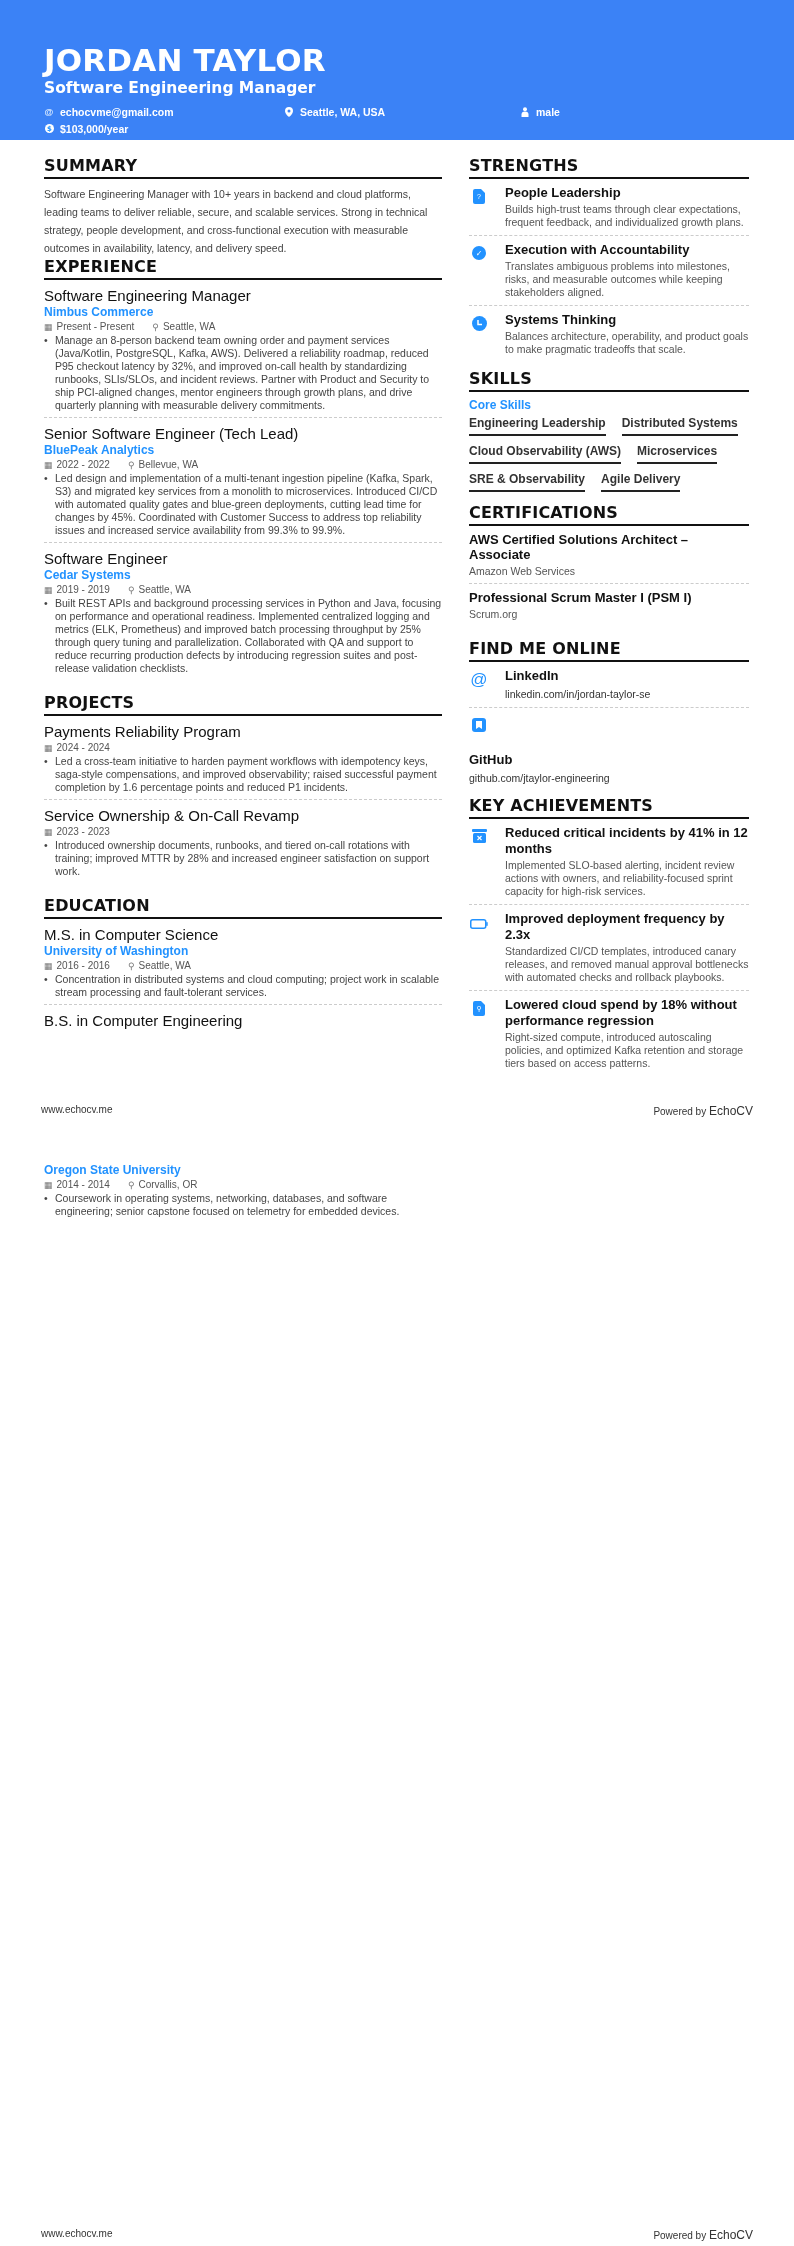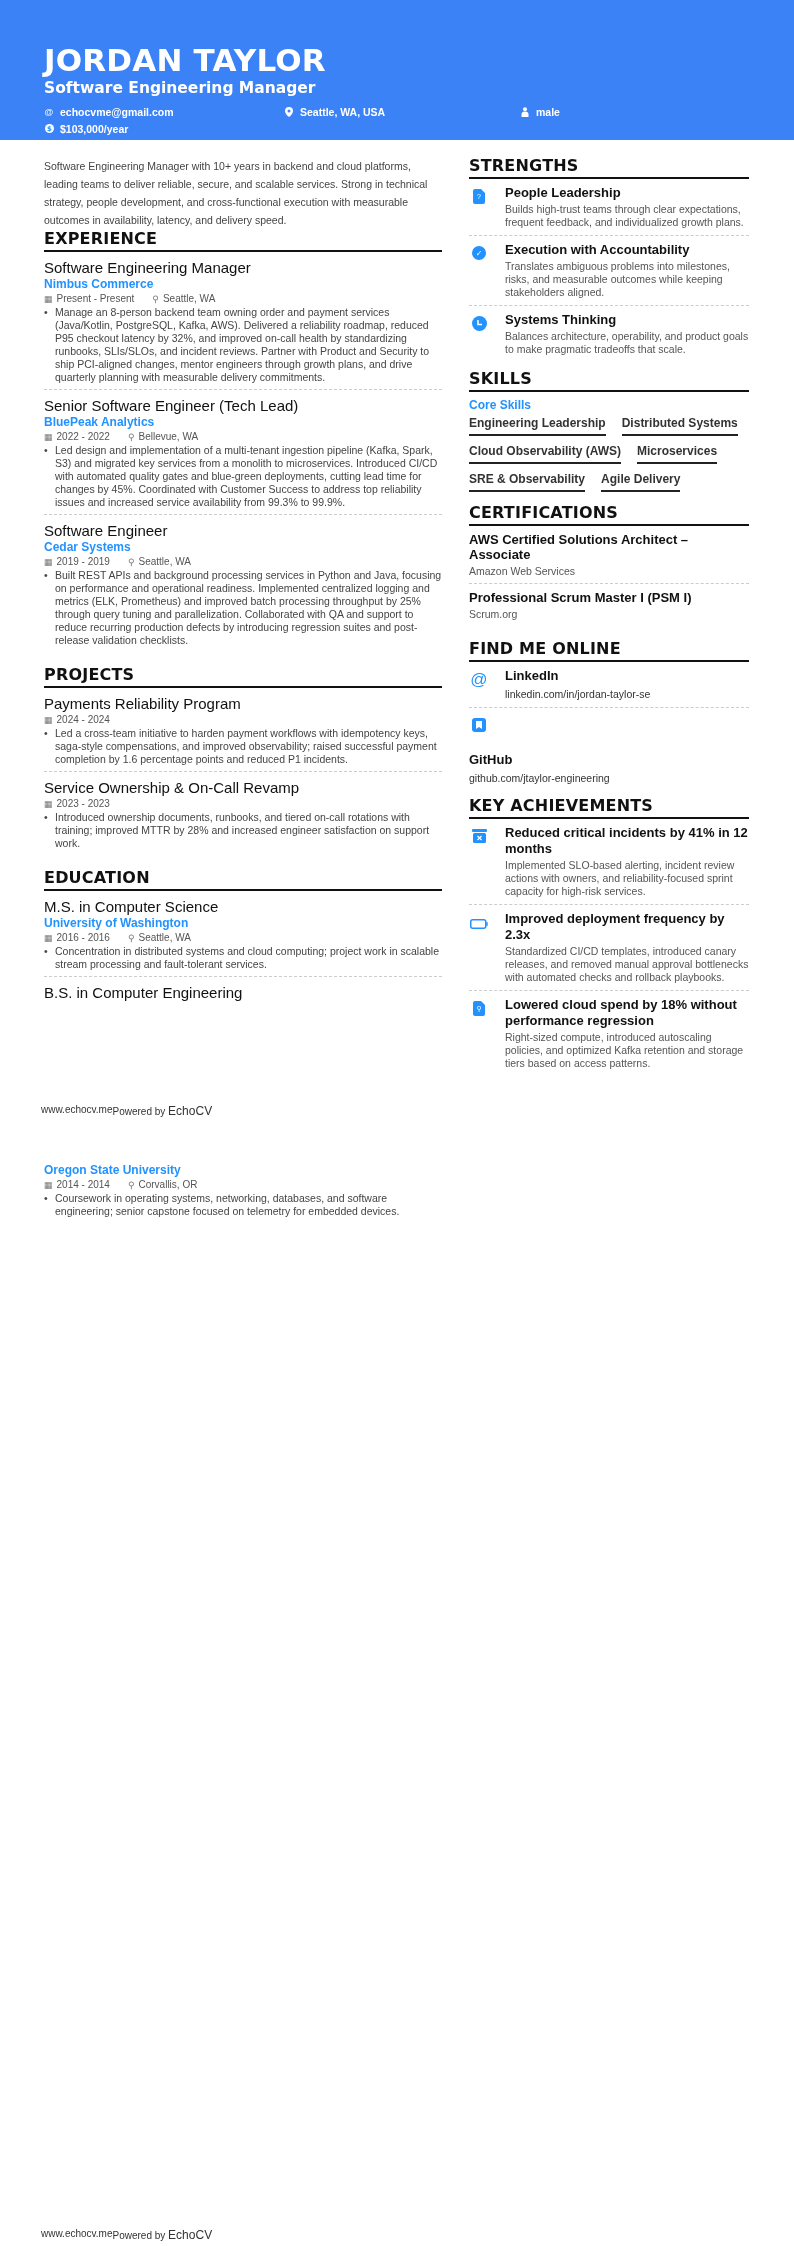--- a/index.html
+++ b/index.html
@@ -45,21 +45,21 @@
   .cert { padding-bottom: 5px; margin-bottom: 6px; border-bottom: 1px dashed #ccc; }
   .cert.last { border-bottom: none; margin-bottom: 14px; }
   .cert-name { font-size: 13px; font-weight: bold; color: #111; line-height: 15px; }
   .cert-issuer { font-size: 10.5px; color: #555; line-height: 13px; margin-top: 3px; }
 
   .online { display: flex; gap: 16px; padding-bottom: 6px; margin-bottom: 6px; border-bottom: 1px dashed #ccc; }
   .online.last { border-bottom: none; margin-bottom: 6px; flex-direction: column; }
   .o-title { font-size: 13px; font-weight: bold; color: #111; line-height: 16px; }
   .o-url { font-size: 10.5px; color: #333; line-height: 13px; margin-top: 4px; }
 
-  .footer { position: absolute; left: 41px; width: 712px; display: flex; font-size: 10px; color: #333; }
+  .footer { position: absolute; left: 41px; width: 712px; display: flex; justify-content: space-between; font-size: 10px; color: #333; }
   .footer .brand { font-size: 12px; color: #333; }
 
   .page2 { position: absolute; left: 44px; top: 1163px; width: 398px; }
 </style>
 </head>
 <body>
 
 <div class="header">
   <div class="name">JORDAN TAYLOR</div>
   <div class="title">Software Engineering Manager</div>
@@ -91,20 +91,21 @@
             <circle cx="4.5" cy="4.5" r="4.5" fill="#fff"></circle>
             <text x="4.5" y="7" font-size="7" text-anchor="middle" fill="#2292ff" font-family="DejaVu Sans, sans-serif" font-weight="bold">$</text>
           </svg>
       </span>
       <span>$103,000/year</span>
     </div>
   </div>
 </div>
 
 <div class="col-left">
+  <div class="sec-title">SUMMARY</div>
   <div class="summary">Software Engineering Manager with 10+ years in backend and cloud platforms, leading teams to deliver reliable, secure, and scalable services. Strong in technical strategy, people development, and cross-functional execution with measurable outcomes in availability, latency, and delivery speed.</div>
 
   <div class="sec-title">EXPERIENCE</div>
   <div class="entry">
     <div class="role">Software Engineering Manager</div>
     <div class="org">Nimbus Commerce</div>
     <div class="meta">
       <span><span class="ic">▦</span><span>Present - Present</span></span>
       <span><span class="ic">⚲</span><span>Seattle, WA</span></span>
     </div>

